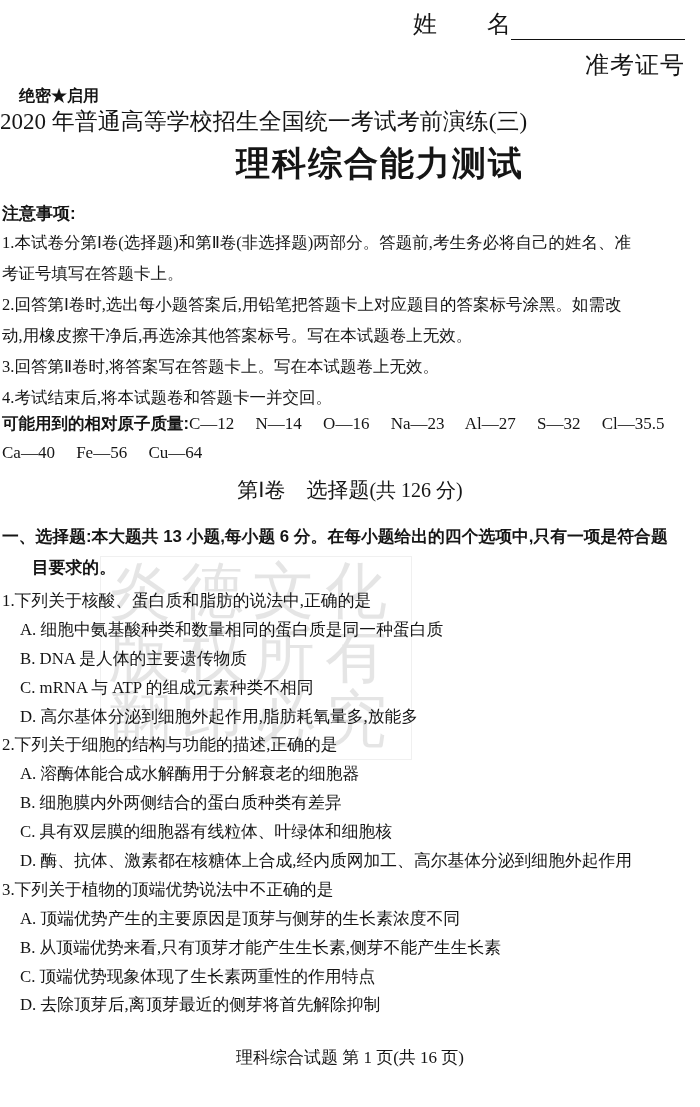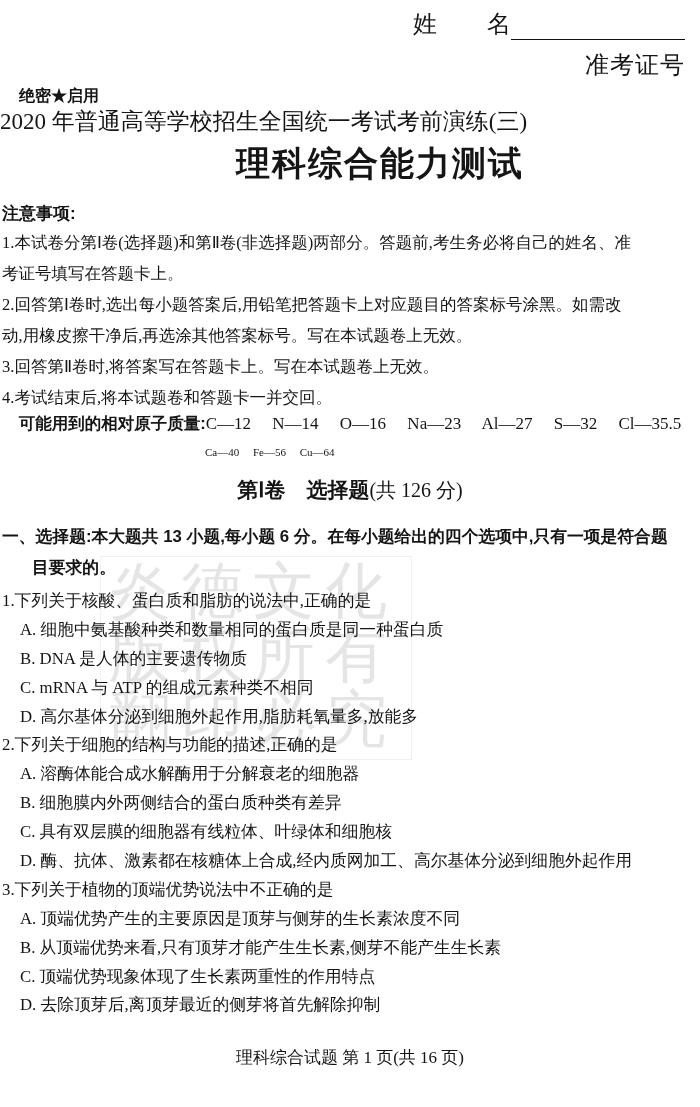--- a/index.html
+++ b/index.html
@@ -39,30 +39,30 @@
     font-family:"Liberation Sans", sans-serif; font-weight:bold; font-size:34px; letter-spacing:2px;margin-left:30px;
   }
   .notice-title {
     position:absolute; top:202px; left:2px;
     font-family:"Liberation Sans", sans-serif; font-weight:bold; font-size:17px;
   }
   .notice-lines { position:absolute; top:227px; left:2px; right:2px; font-size:16.5px; }
   .notice-lines .line { height:31px; line-height:31px; white-space:nowrap; }
 
   .mass-block { position:absolute; top:409px; left:2px; right:2px; }
-  .mass-line1 { height:29px; line-height:29px; white-space:nowrap;text-align:center; }
+  .mass-line1 { height:29px; line-height:29px; white-space:nowrap; }
   .mass-label {
     font-family:"Liberation Sans", sans-serif; font-weight:bold; font-size:16.5px;
   }
   .mass-values { font-size:17px; }
-  .mass-line2 { height:29px; line-height:29px; margin-left:203px; font-size:11px; white-space:nowrap; }
+  .mass-line2 { height:29px; line-height:29px; font-size:17px; white-space:nowrap; }
 
   .section-heading { position:absolute; top:476px; width:100%; text-align:center; font-size:20px; }
   .section-heading .bold-part {
-    font-family:"Liberation Sans", sans-serif; font-weight:bold; font-size:21px;
+    font-family:"Liberation Sans", sans-serif; font-weight:normal; font-size:21px;
   }
   .instruction {
     position:absolute; top:521px; left:2px; right:2px;
     font-family:"Liberation Sans", sans-serif; font-weight:bold; font-size:16.8px;
   }
   .instruction .line { height:31px; line-height:31px; white-space:nowrap; }
   .instruction .line.cont { padding-left:30px; }
 
   .questions { position:absolute; top:587px; left:2px; right:2px; font-size:16.8px; }
   .questions .q-stem { height:28.9px; line-height:28.9px; white-space:nowrap; }

